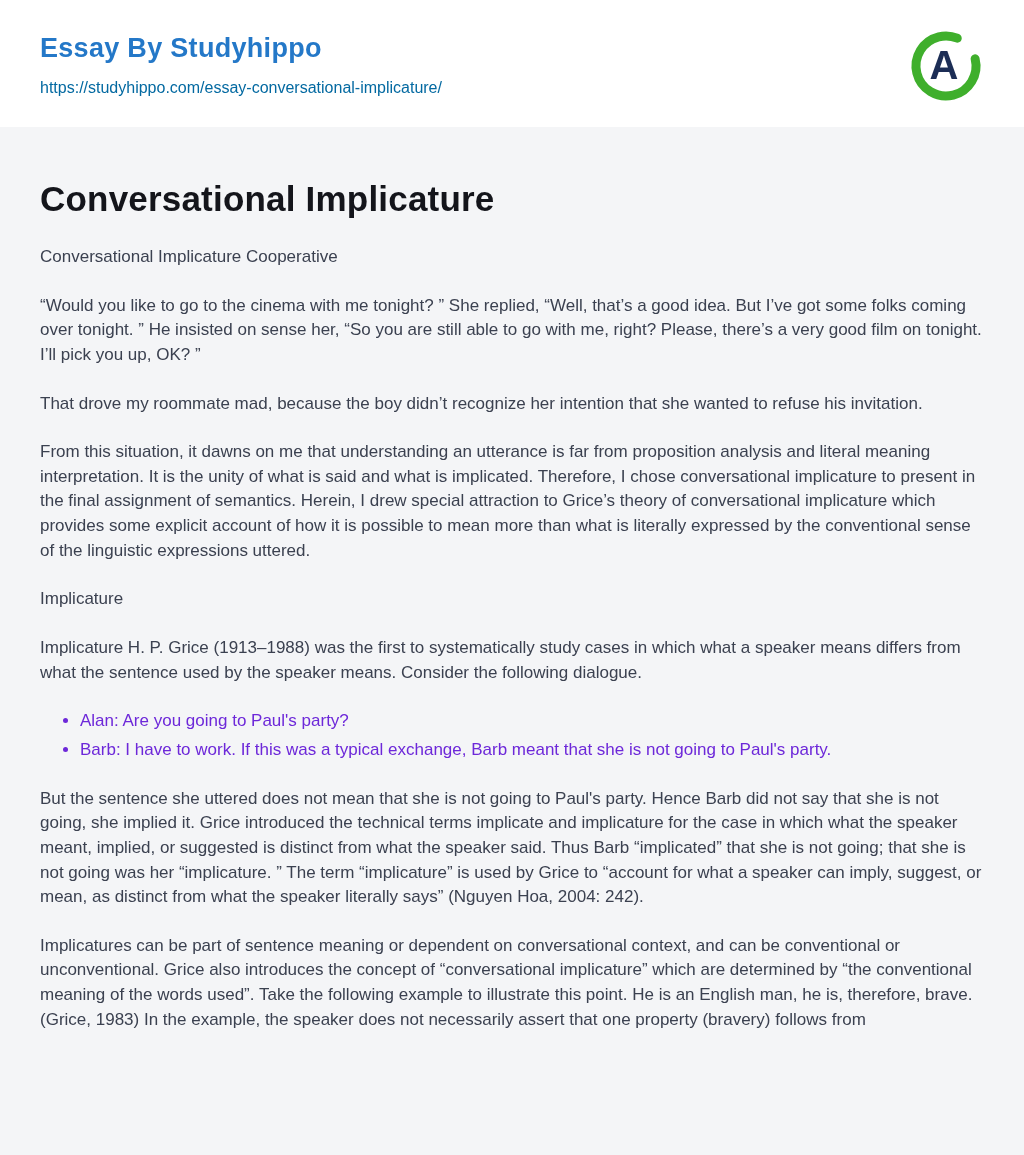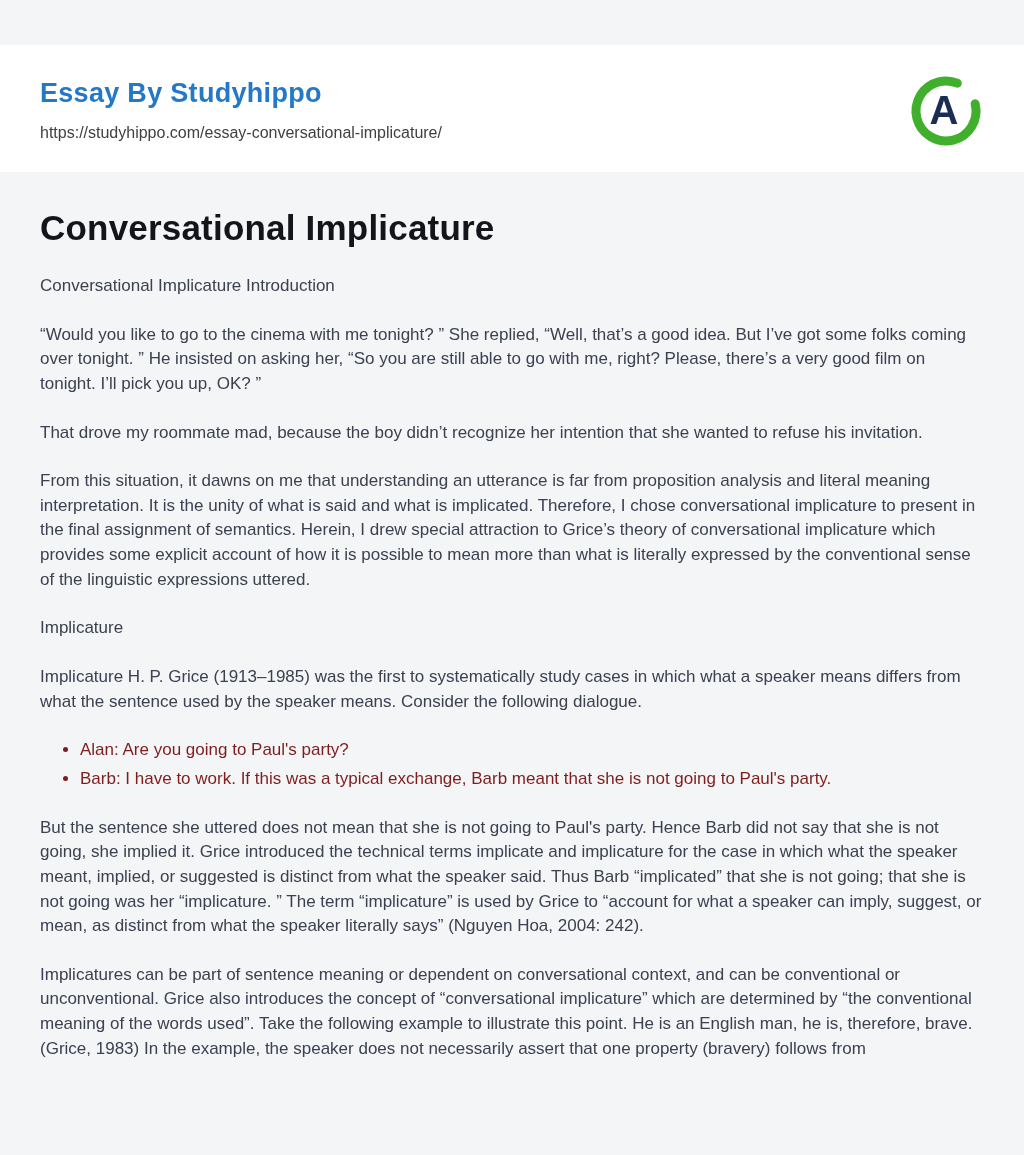--- a/index.html
+++ b/index.html
@@ -11,33 +11,32 @@
   }
 
   
   .site-header {
     background: #ffffff;
     height: 127px;
     padding: 34px 40px 0 40px;
     display: flex;
     justify-content: space-between;
     align-items: flex-start;
-    margin-top: 45px;
   }
   .site-title {
     color: #2478c8;
     font-size: 27px;
     font-weight: bold;
     letter-spacing: 0.3px;
     line-height: 1.1;
   }
   .site-url {
     display: inline-block;
     margin-top: 15px;
-    color: #404040;
+    color: #0369a1;
     font-size: 16px;
     text-decoration: none;
     cursor: pointer;
   }
   .logo {
     width: 76px;
     height: 76px;
     margin-top: -6px;
     flex: 0 0 auto;
   }
@@ -46,36 +45,36 @@
   .content {
     background: #f4f5f7;
     padding: 24px 40px 60px 40px;
     min-height: 1028px;
   }
   .essay-title {
     color: #14151b;
     font-size: 35px;
     font-weight: bold;
     letter-spacing: 0.2px;
-    margin: 12px 0 26px 0;
+    margin: 28px 0 26px 0;
   }
   .content p {
     color: #3b4150;
     font-size: 17px;
     line-height: 1.45;
     margin-bottom: 24px;
     max-width: 950px;
   }
   .content ul {
     margin: 0 0 24px 24px;
     padding-left: 16px;
     max-width: 920px;
   }
   .content li {
-    color: #7f1d1d;
+    color: #6d28d9;
     font-size: 17px;
     line-height: 1.45;
     margin-bottom: 4px;
   }
 </style>
 </head>
 <body>
 
 <div class="page">
 
@@ -88,26 +87,26 @@
       <svg viewBox="0 0 76 76" width="76" height="76" aria-hidden="true">
         <circle cx="38" cy="38" r="30" fill="none" stroke-width="9" stroke-linecap="round" stroke-dasharray="160 28.5" transform="rotate(-14 38 38)" stroke="#3faf2c"></circle>
         <text x="36" y="51" font-size="40" font-weight="bold" text-anchor="middle" font-family="Liberation Sans, sans-serif" fill="#1c2d55">A</text>
       </svg>
     </div>
   </header>
 
   <main class="content">
     <h1 class="essay-title">Conversational Implicature</h1>
 
-    <p>Conversational Implicature Introduction</p>
-    <p>“Would you like to go to the cinema with me tonight? ” She replied, “Well, that’s a good idea. But I’ve got some folks coming over tonight. ” He insisted on asking her, “So you are still able to go with me, right? Please, there’s a very good film on tonight. I’ll pick you up, OK? ”</p>
+    <p>Conversational Implicature Cooperative</p>
+    <p>“Would you like to go to the cinema with me tonight? ” She replied, “Well, that’s a good idea. But I’ve got some folks coming over tonight. ” He insisted on sense her, “So you are still able to go with me, right? Please, there’s a very good film on tonight. I’ll pick you up, OK? ”</p>
     <p>That drove my roommate mad, because the boy didn’t recognize her intention that she wanted to refuse his invitation.</p>
     <p>From this situation, it dawns on me that understanding an utterance is far from proposition analysis and literal meaning interpretation. It is the unity of what is said and what is implicated. Therefore, I chose conversational implicature to present in the final assignment of semantics. Herein, I drew special attraction to Grice’s theory of conversational implicature which provides some explicit account of how it is possible to mean more than what is literally expressed by the conventional sense of the linguistic expressions uttered.</p>
     <p>Implicature</p>
-    <p>Implicature H. P. Grice (1913–1985) was the first to systematically study cases in which what a speaker means differs from what the sentence used by the speaker means. Consider the following dialogue.</p>
+    <p>Implicature H. P. Grice (1913–1988) was the first to systematically study cases in which what a speaker means differs from what the sentence used by the speaker means. Consider the following dialogue.</p>
 
     <ul>
       <li>Alan: Are you going to Paul's party?</li>
       <li>Barb: I have to work. If this was a typical exchange, Barb meant that she is not going to Paul's party.</li>
     </ul>
 
     <p>But the sentence she uttered does not mean that she is not going to Paul's party. Hence Barb did not say that she is not going, she implied it. Grice introduced the technical terms implicate and implicature for the case in which what the speaker meant, implied, or suggested is distinct from what the speaker said. Thus Barb “implicated” that she is not going; that she is not going was her “implicature. ” The term “implicature” is used by Grice to “account for what a speaker can imply, suggest, or mean, as distinct from what the speaker literally says” (Nguyen Hoa, 2004: 242).</p>
     <p>Implicatures can be part of sentence meaning or dependent on conversational context, and can be conventional or unconventional. Grice also introduces the concept of “conversational implicature” which are determined by “the conventional meaning of the words used”. Take the following example to illustrate this point. He is an English man, he is, therefore, brave. (Grice, 1983) In the example, the speaker does not necessarily assert that one property (bravery) follows from</p>
   </main>
 

